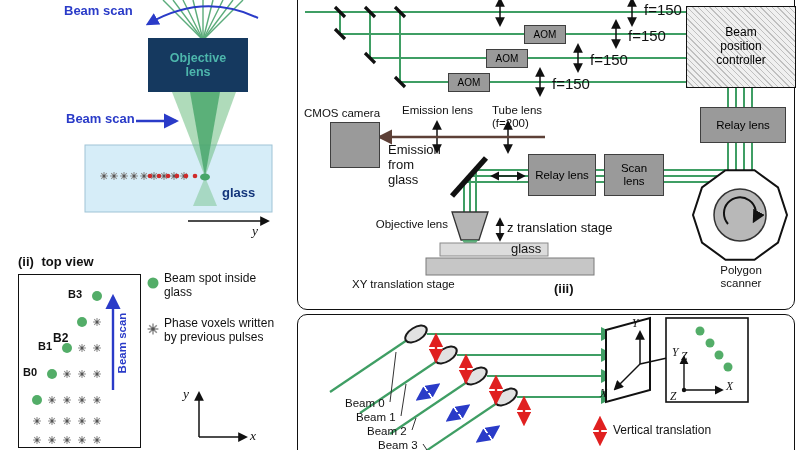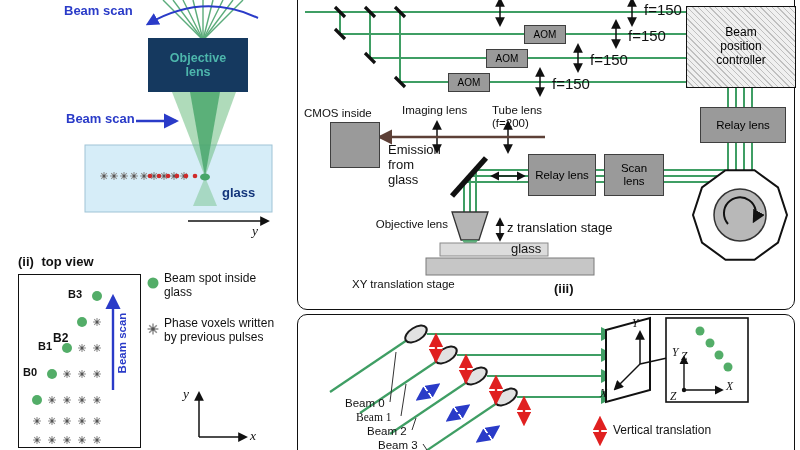--- a/index.html
+++ b/index.html
@@ -308,41 +308,42 @@
     <span>AOM</span>
     </div>
   <div class="lbl f150" style="left:644px;top:1px;">f=150</div>
   <div class="lbl f150" style="left:628px;top:27px;">f=150</div>
   <div class="lbl f150" style="left:590px;top:51px;">f=150</div>
   <div class="lbl f150" style="left:552px;top:75px;">f=150</div>
   <div class="gbox" style="left:700px;top:107px;width:84px;height:34px;">
     <span>Relay lens</span>
     </div>
   <div class="gbox" style="left:330px;top:122px;width:48px;height:44px;"></div>
-  <div class="lbl" style="left:304px;top:107px;">CMOS inside</div>
-  <div class="lbl" style="left:402px;top:104px;">Imaging lens</div>
+  <div class="lbl" style="left:304px;top:107px;">CMOS camera</div>
+  <div class="lbl" style="left:402px;top:104px;">Emission lens</div>
   <div class="lbl" style="left:492px;top:104px;">
     <div>Tube lens</div>
     <div>(f=200)</div>
   </div>
   <div class="lbl wrap small" style="left:388px;top:143px;width:52px;">Emission from glass</div>
   <div class="gbox" style="left:528px;top:154px;width:66px;height:40px;">
     <span>Relay lens</span>
     </div>
   <div class="gbox" style="left:604px;top:154px;width:58px;height:40px;">
     <span class="wrap" style="width:34px;">Scan lens</span>
     </div>
   <div class="lbl rgt" style="left:350px;top:218px;width:98px;">Objective lens</div>
   <div class="lbl small" style="left:507px;top:221px;">z translation stage</div>
   <div class="lbl small" style="left:511px;top:242px;">glass</div>
   <div class="lbl" style="left:352px;top:278px;">XY translation stage</div>
   <div class="lbl bold" style="left:554px;top:282px;font-size:13px;">(iii)</div>
+  <div class="lbl ctr wrap" style="left:710px;top:264px;width:62px;">Polygon scanner</div>
 
   <div class="lbl" style="left:345px;top:397px;">Beam 0</div>
-  <div class="lbl" style="left:356px;top:411px;font-family:Liberation Serif, serif;">Beam 1</div>
+  <div class="lbl" style="left:356px;top:411px;">Beam 1</div>
   <div class="lbl" style="left:367px;top:425px;">Beam 2</div>
   <div class="lbl" style="left:378px;top:439px;">Beam 3</div>
   <div class="lbl axis-sm" style="left:632px;top:317px;">Y</div>
   <div class="lbl axis-sm" style="left:681px;top:350px;">Z</div>
   <div class="lbl axis-sm" style="left:600px;top:387px;">X</div>
   <div class="lbl axis-sm" style="left:672px;top:346px;">Y</div>
   <div class="lbl axis-sm" style="left:726px;top:380px;">X</div>
   <div class="lbl axis-sm" style="left:670px;top:390px;">Z</div>
   <div class="lbl" style="left:613px;top:424px;font-size:12px;">Vertical translation</div>
 

